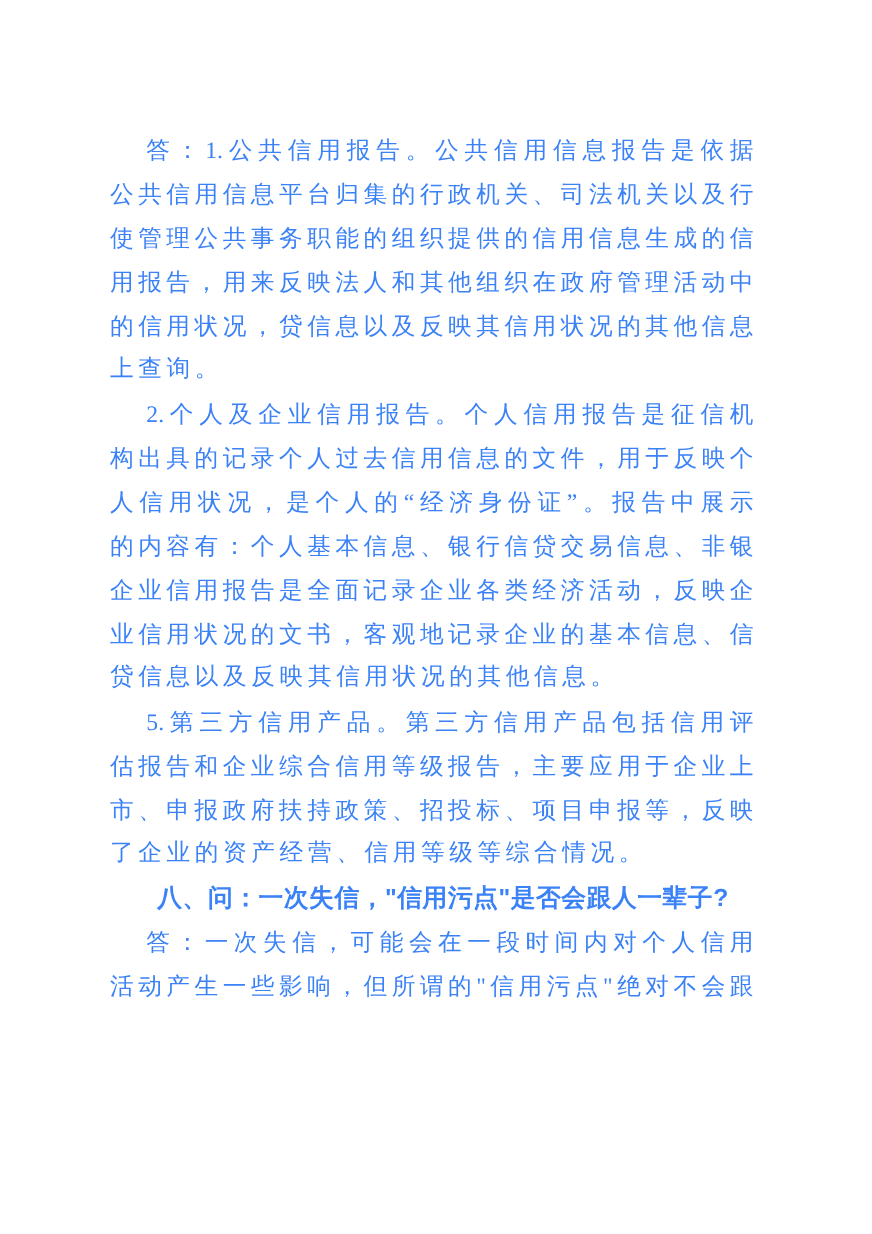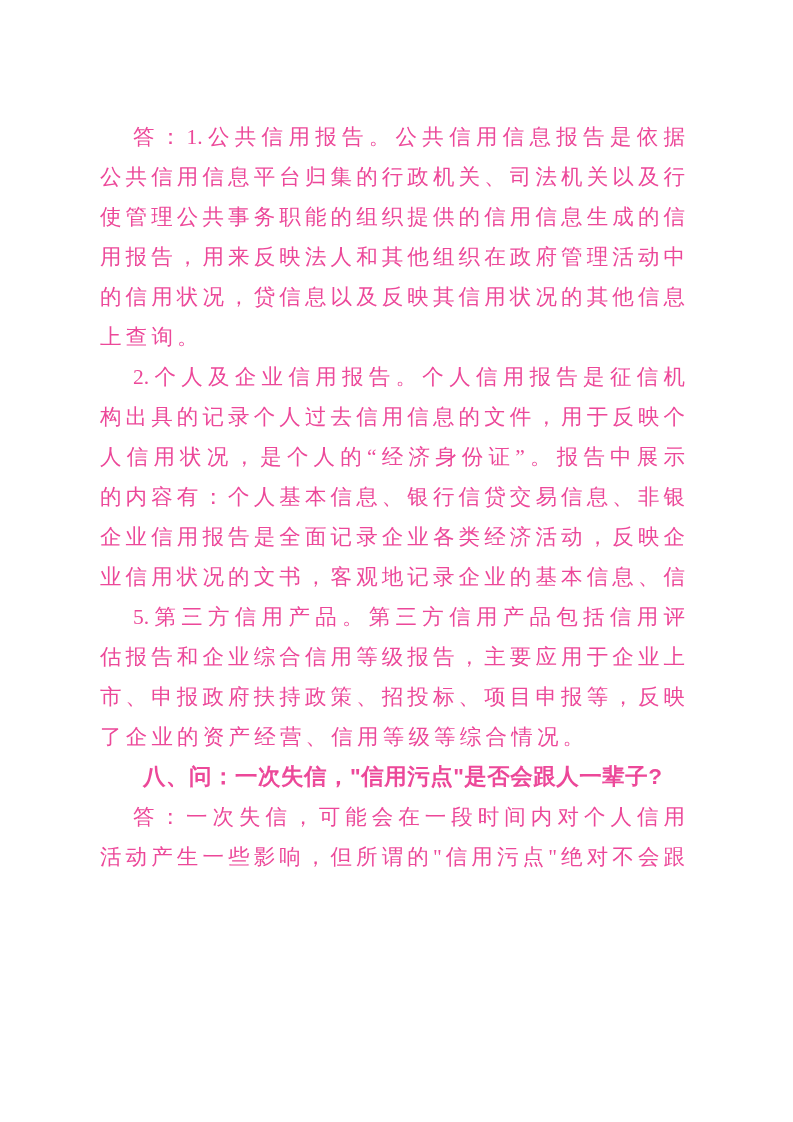--- a/index.html
+++ b/index.html
@@ -7,21 +7,21 @@
     padding: 0;
     background: #ffffff;
   }
   .page {
     position: relative;
     width: 793px;
     height: 1064px;
     background: #ffffff;
     overflow: hidden;
     font-family: "Liberation Serif", serif;
-    color: #ec4899;
+    color: #3b82f6;
   }
   .doc {
     position: absolute;
     left: 100px;
     top: 117px;
     width: 585px;
     font-size: 21.5px;
     line-height: 40px;
   }
   .line {
@@ -30,20 +30,21 @@
   
   .jf {
     text-align: justify;
     text-align-last: justify;
     -moz-text-align-last: justify;
   }
   
   .lft {
     text-align: left;
     letter-spacing: 4.2px;
+    font-family: Liberation Mono, monospace;
   }
   
   .ind {
     text-indent: 33px;
   }
   
   .head {
     font-family: "Liberation Sans", sans-serif;
     font-weight: bold;
     font-size: 22.5px;
@@ -64,20 +65,21 @@
     <div class="line jf">用报告，用来反映法人和其他组织在政府管理活动中</div>
     <div class="line jf">的信用状况，贷信息以及反映其信用状况的其他信息</div>
     <div class="line lft">上查询。</div>
 
     <div class="line jf ind">2.个人及企业信用报告。个人信用报告是征信机</div>
     <div class="line jf">构出具的记录个人过去信用信息的文件，用于反映个</div>
     <div class="line jf">人信用状况，是个人的“经济身份证”。报告中展示</div>
     <div class="line jf">的内容有：个人基本信息、银行信贷交易信息、非银</div>
     <div class="line jf">企业信用报告是全面记录企业各类经济活动，反映企</div>
     <div class="line jf">业信用状况的文书，客观地记录企业的基本信息、信</div>
+    <div class="line lft">贷信息以及反映其信用状况的其他信息。</div>
 
     <div class="line jf ind">5.第三方信用产品。第三方信用产品包括信用评</div>
     <div class="line jf">估报告和企业综合信用等级报告，主要应用于企业上</div>
     <div class="line jf">市、申报政府扶持政策、招投标、项目申报等，反映</div>
     <div class="line lft">了企业的资产经营、信用等级等综合情况。</div>
 
     <div class="line head">八、问：一次失信，"信用污点"是否会跟人一辈子?</div>
 
     <div class="line jf ind">答：一次失信，可能会在一段时间内对个人信用</div>
     <div class="line jf">活动产生一些影响，但所谓的"信用污点"绝对不会跟</div>

